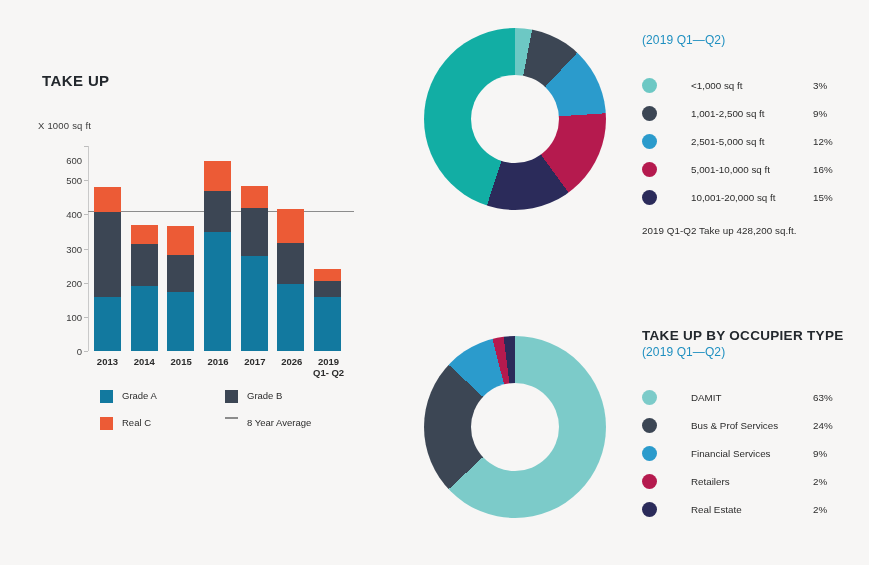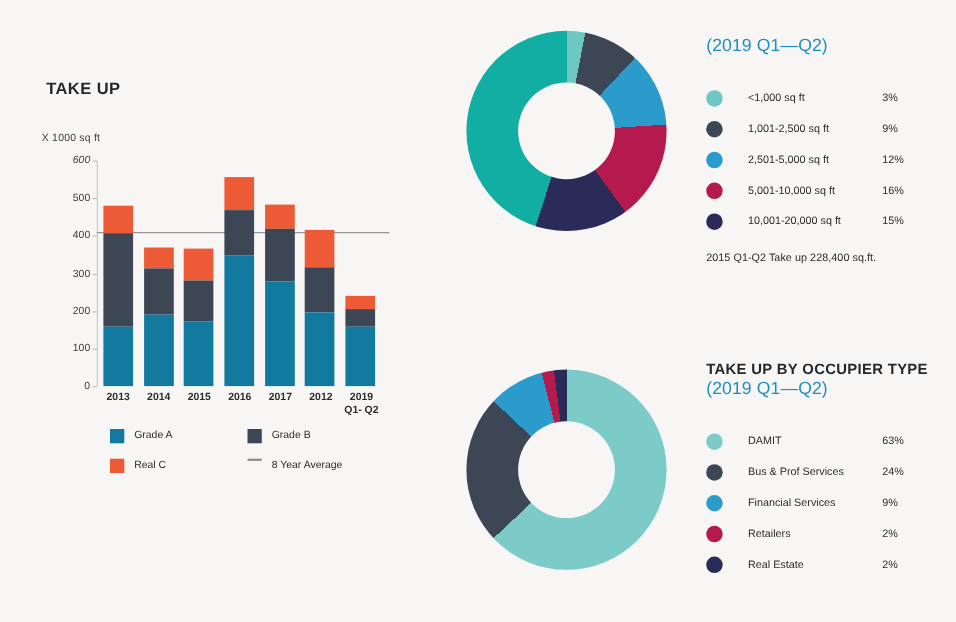--- a/index.html
+++ b/index.html
@@ -86,28 +86,28 @@
 
   
   .side{position:absolute;left:642px;width:225px;}
   #side-size{top:32px;}
   #side-occ{top:327px;}
   .side-title{
     font-size:13.5px;font-weight:bold;letter-spacing:.3px;color:#23282D;
     line-height:17px;
   }
   .side-sub{
-    font-size:16px;color:#1E8FC0;margin-top:1px;letter-spacing:.1px;
+    font-size:12px;color:#1E8FC0;margin-top:1px;letter-spacing:.1px;
   }
   .leg-list{margin-top:24px;}
   .leg-row{
     display:flex;align-items:center;height:28px;font-size:9.8px;color:#2C2C2C;
   }
   .leg-dot{width:15px;height:15px;border-radius:50%;flex:none;}
-  .leg-label{margin-left:23px;width:122px;}
+  .leg-label{margin-left:34px;width:122px;}
   .leg-val{text-align:left;}
   .footnote{
     margin-top:14px;font-size:9.8px;color:#2C2C2C;letter-spacing:.05px;
   }
 </style>
 </head>
 <body>
 
 <div class="panel" id="bar-panel">
 
@@ -122,21 +122,21 @@
         <div class="ytick" style="top: 170.833px;">100</div>
         <div class="ytick-line" style="top: 170.833px;"></div>
         <div class="ytick" style="top: 136.667px;">200</div>
         <div class="ytick-line" style="top: 136.667px;"></div>
         <div class="ytick" style="top: 102.5px;">300</div>
         <div class="ytick-line" style="top: 102.5px;"></div>
         <div class="ytick" style="top: 68.3333px;">400</div>
         <div class="ytick-line" style="top: 68.3333px;"></div>
         <div class="ytick" style="top: 34.1667px;">500</div>
         <div class="ytick-line" style="top: 34.1667px;"></div>
-        <div class="ytick" style="top: 0px; font-style: italic;">600</div>
+        <div class="ytick" style="top: 14px;">600</div>
         <div class="ytick-line" style="top: 0px;"></div>
       </div>
     <div class="avgline" id="avgline" style="top: 64.9167px; background: rgb(140, 140, 140);"></div>
     <div class="bars" id="bars">
         <div class="bar-slot">
           <div class="bar">
             <div class="seg" style="height: 25.2833px; background: rgb(236, 91, 54);"></div>
             <div class="seg" style="height: 85.4167px; background: rgb(60, 70, 84);"></div>
             <div class="seg" style="height: 53.6417px; background: rgb(18, 121, 159);"></div>
           </div>
@@ -185,21 +185,21 @@
         </div>
       </div>
   </div>
 
   <div class="xlabels" id="xlabels">
       <div class="xlab">2013</div>
       <div class="xlab">2014</div>
       <div class="xlab">2015</div>
       <div class="xlab">2016</div>
       <div class="xlab">2017</div>
-      <div class="xlab">2012</div>
+      <div class="xlab">2026</div>
       <div class="xlab"><span>2019</span><small>Q1- Q2</small></div>
     </div>
 
   <div id="bar-legend">
       <div class="blg-item">
         <span class="blg-swatch" style="background: rgb(18, 121, 159);"></span>
         <span>Grade A</span>
       </div>
       <div class="blg-item">
         <span class="blg-swatch" style="background: rgb(60, 70, 84);"></span>
@@ -246,21 +246,21 @@
         <span class="leg-dot" style="background: rgb(181, 26, 78);"></span>
         <span class="leg-label">5,001-10,000 sq ft</span>
         <span class="leg-val">16%</span>
       </div>
       <div class="leg-row">
         <span class="leg-dot" style="background: rgb(43, 43, 90);"></span>
         <span class="leg-label">10,001-20,000 sq ft</span>
         <span class="leg-val">15%</span>
       </div>
     </div>
-  <div class="footnote">2015 Q1-Q2 Take up 228,400 sq.ft.</div>
+  <div class="footnote">2019 Q1-Q2 Take up 428,200 sq.ft.</div>
 </div>
 
 <div class="side" id="side-occ">
   <div class="side-title">TAKE UP BY OCCUPIER TYPE</div>
   <div class="side-sub">(2019 Q1—Q2)</div>
   <div class="leg-list" id="leg-occ">
       <div class="leg-row">
         <span class="leg-dot" style="background: rgb(124, 203, 201);"></span>
         <span class="leg-label">DAMIT</span>
         <span class="leg-val">63%</span>

